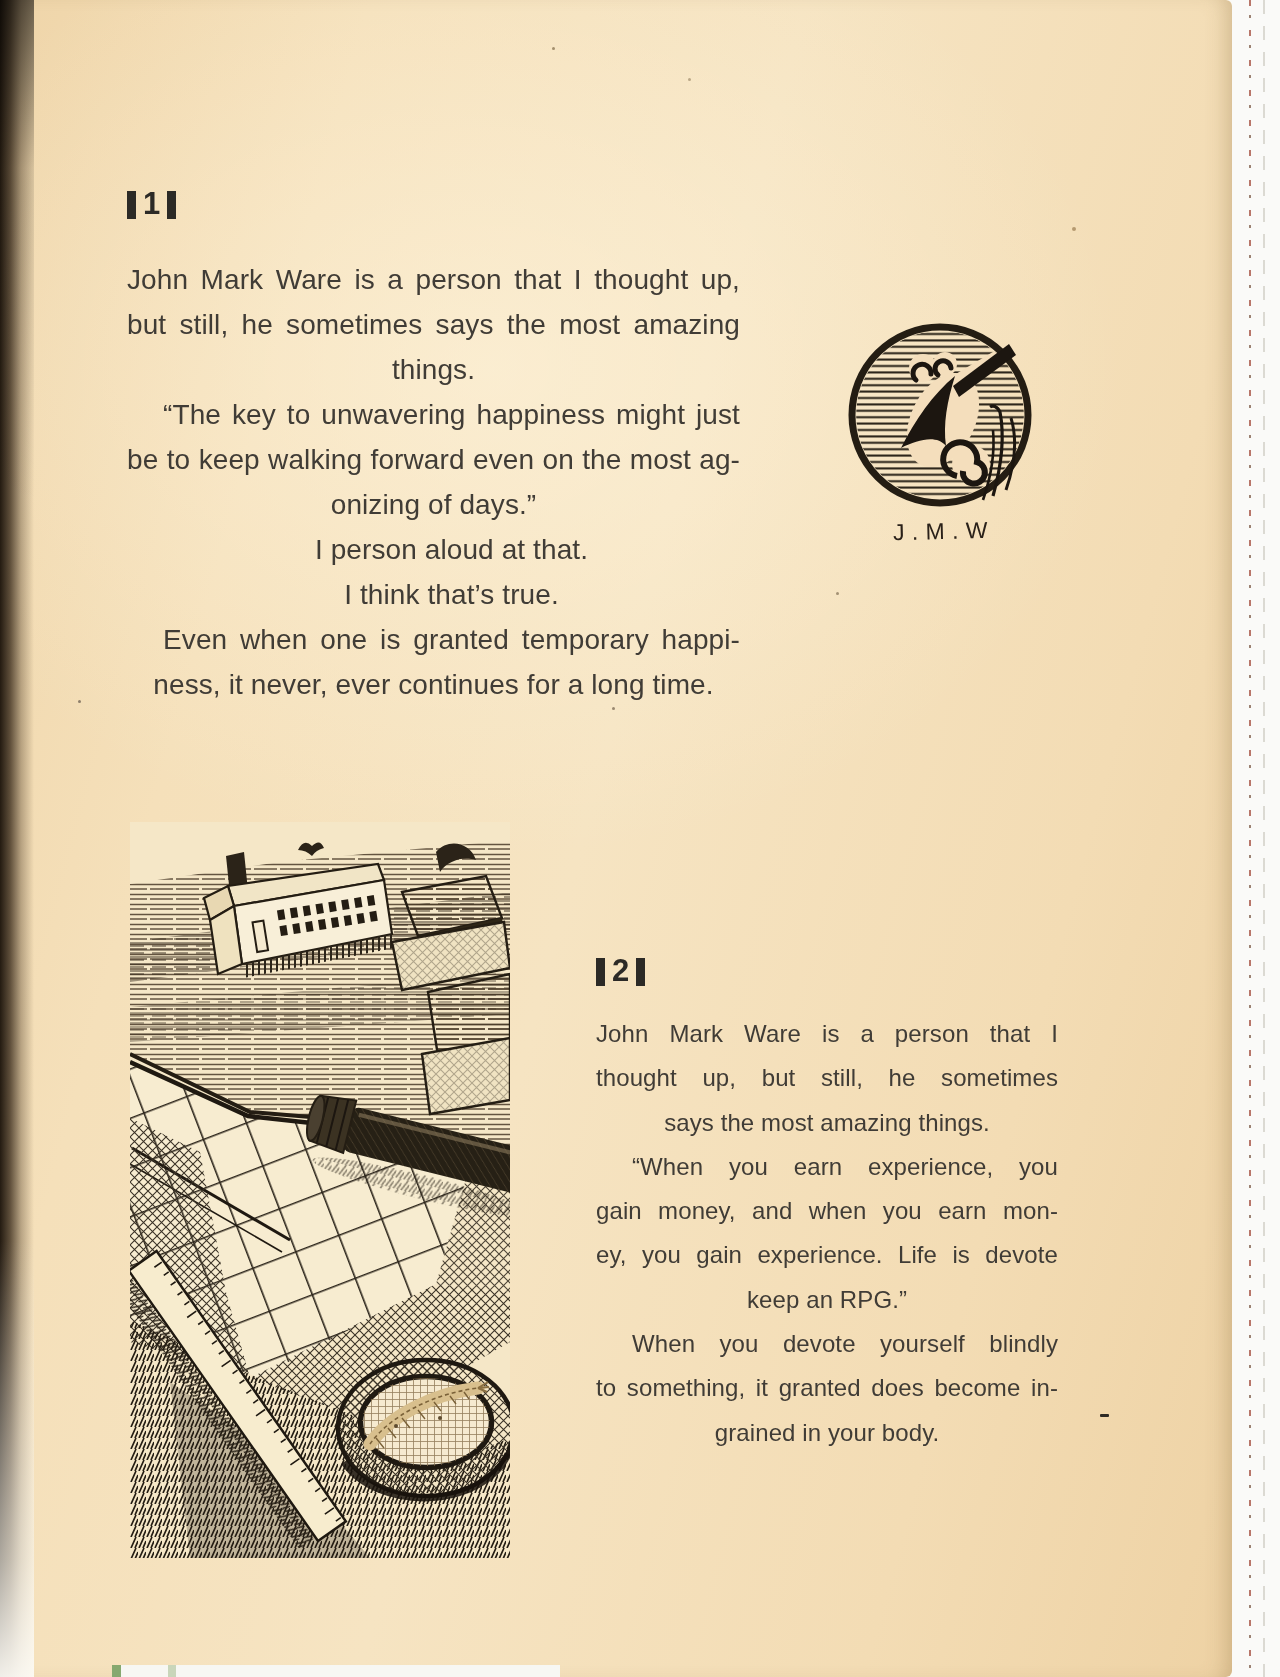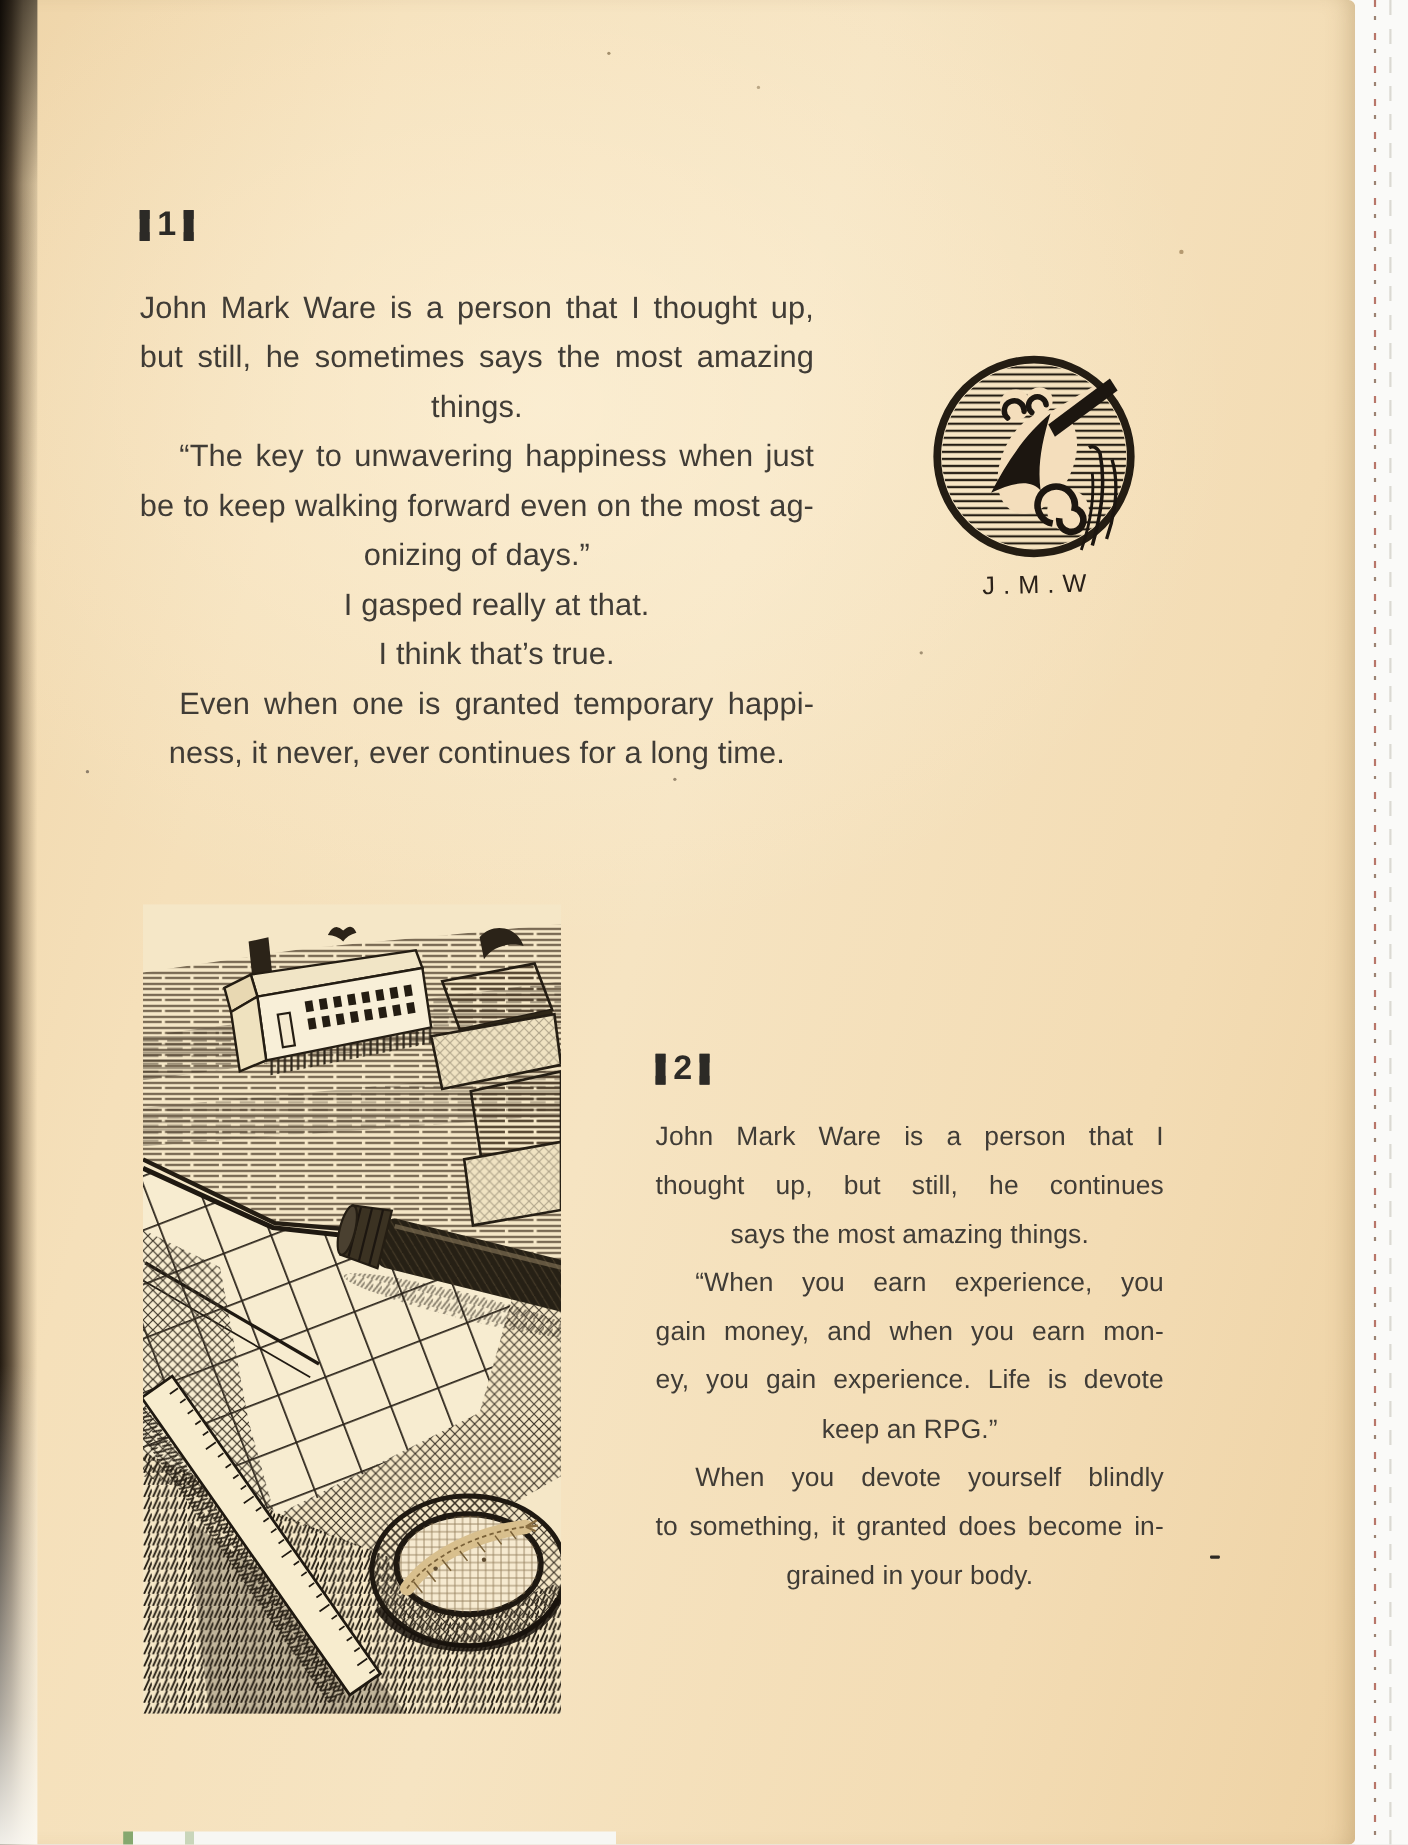--- a/index.html
+++ b/index.html
@@ -75,24 +75,24 @@
 
   <div class="heading h1pos">
     <span class="br br-l"></span>
     <span class="hnum">1</span>
     <span class="br br-r"></span>
   </div>
   <div class="body-block sec1">
       <div class="line j">John Mark Ware is a person that I thought up,</div>
       <div class="line j">but still, he sometimes says the most amazing</div>
       <div class="line">things.</div>
-      <div class="line j i">“The key to unwavering happiness when just</div>
+      <div class="line j i">“The key to unwavering happiness might just</div>
       <div class="line j">be to keep walking forward even on the most ag-</div>
       <div class="line">onizing of days.”</div>
-      <div class="line i">I gasped really at that.</div>
+      <div class="line i">I person aloud at that.</div>
       <div class="line i">I think that’s true.</div>
       <div class="line j i">Even when one is granted temporary happi-</div>
       <div class="line">ness, it never, ever continues for a long time.</div>
     </div>
 
   <svg class="seal" viewBox="0 0 190 198">
     <defs>
       <pattern id="pH" width="8" height="6.4" patternUnits="userSpaceOnUse">
         <path d="M0,3.2 H8" stroke="#241d13" stroke-width="2" fill="none"></path>
       </pattern>
@@ -240,21 +240,21 @@
     <circle cx="310" cy="596" r="2" fill="#5f4c30"></circle>
   </svg>
 
   <div class="heading h2pos">
     <span class="br br-l"></span>
     <span class="hnum">2</span>
     <span class="br br-r"></span>
   </div>
   <div class="body-block sec2">
       <div class="line j">John Mark Ware is a person that I</div>
-      <div class="line j">thought up, but still, he continues</div>
+      <div class="line j">thought up, but still, he sometimes</div>
       <div class="line">says the most amazing things.</div>
       <div class="line j i">“When you earn experience, you</div>
       <div class="line j">gain money, and when you earn mon-</div>
       <div class="line j">ey, you gain experience. Life is devote</div>
       <div class="line">keep an RPG.”</div>
       <div class="line j i">When you devote yourself blindly</div>
       <div class="line j">to something, it granted does become in-</div>
       <div class="line">grained in your body.</div>
     </div>
 </div>

